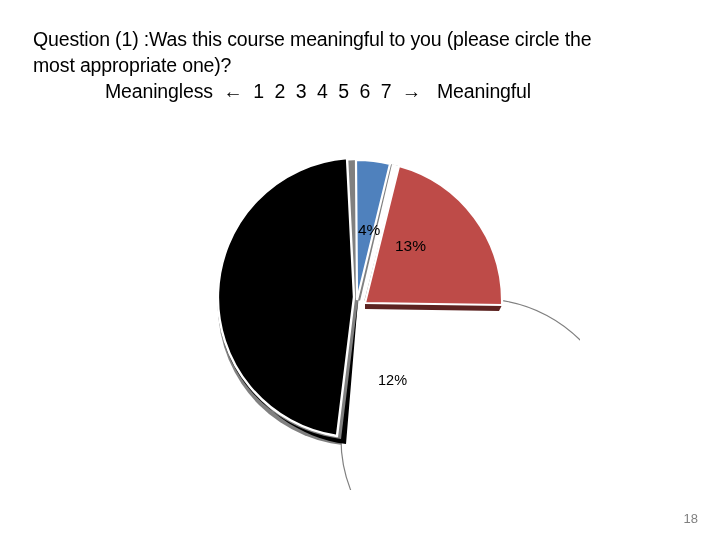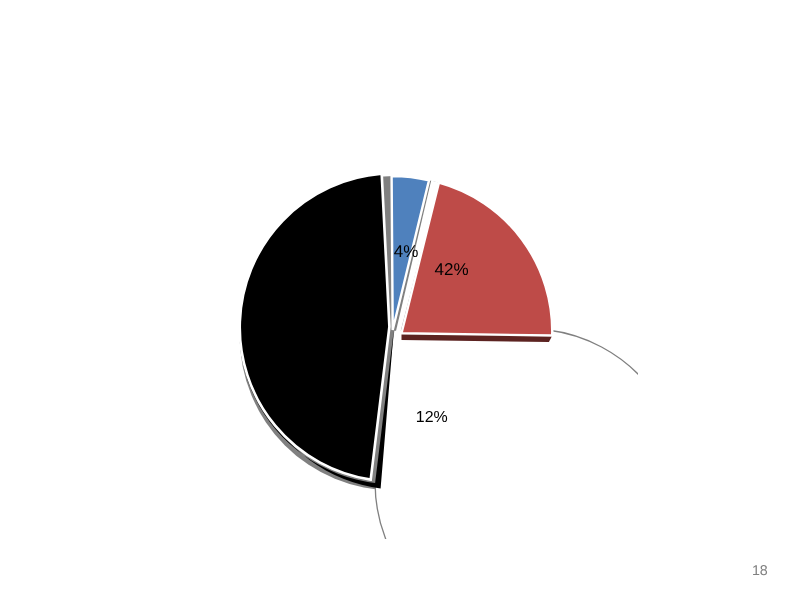--- a/index.html
+++ b/index.html
@@ -76,20 +76,25 @@
     font-size: 13px;
     color: #808080;
     font-family: "Liberation Sans", sans-serif;
   }
 </style>
 </head>
 <body>
 
 <div class="slide">
 
+  <div class="question-block">
+    <div class="q-line">Question (1) :Was this course meaningful to you (please circle the</div>
+    <div class="q-line">most appropriate one)?</div>
+    <div class="q-line indent"><span class="scale-row">Meaningless  ←  1  2  3  4  5  6  7  →   Meaningful</span></div>
+  </div>
 
   <div class="chart-area">
 
     <svg class="pie-svg" width="430" height="360" viewBox="0 0 430 360">
 
       <path d="M 348 170 A 140 140 0 0 0 68 170 L 68 176 A 140 140 0 0 0 348 176 Z" fill="#808080" stroke="none"></path>
 
       <path d="M 208 170 L 348 170 A 140 140 0 1 1 191 309 Z" fill="#FFFFFF" stroke="#808080" stroke-width="1.2"></path>
 
       <path d="M 208 170 L 191 309 A 140 140 0 0 1 88 97 L 96 100 A 140 140 0 0 0 196 314 Z" fill="#000000" stroke="none"></path>
@@ -101,20 +106,20 @@
       <path d="M 215 173 L 249 36 A 140 140 0 0 1 352 175 Z" fill="#BE4B48" stroke="#FFFFFF" stroke-width="2.2"></path>
 
       <path d="M 207 170 L 206 30 A 140 140 0 0 1 240 34 Z" fill="#4F81BD" stroke="#FFFFFF" stroke-width="2.2"></path>
 
       <path d="M 210 171 L 242 34 L 249 36 L 214 172 Z" fill="#FFFFFF" stroke="none"></path>
 
     </svg>
 
     <div class="pie-label lbl-4">4%</div>
 
-    <div class="pie-label lbl-13">42%</div>
+    <div class="pie-label lbl-13">13%</div>
 
     <div class="pie-label lbl-52">12%</div>
   </div>
 
   <div class="page-number">18</div>
 
 </div>
 
 </body></html>

